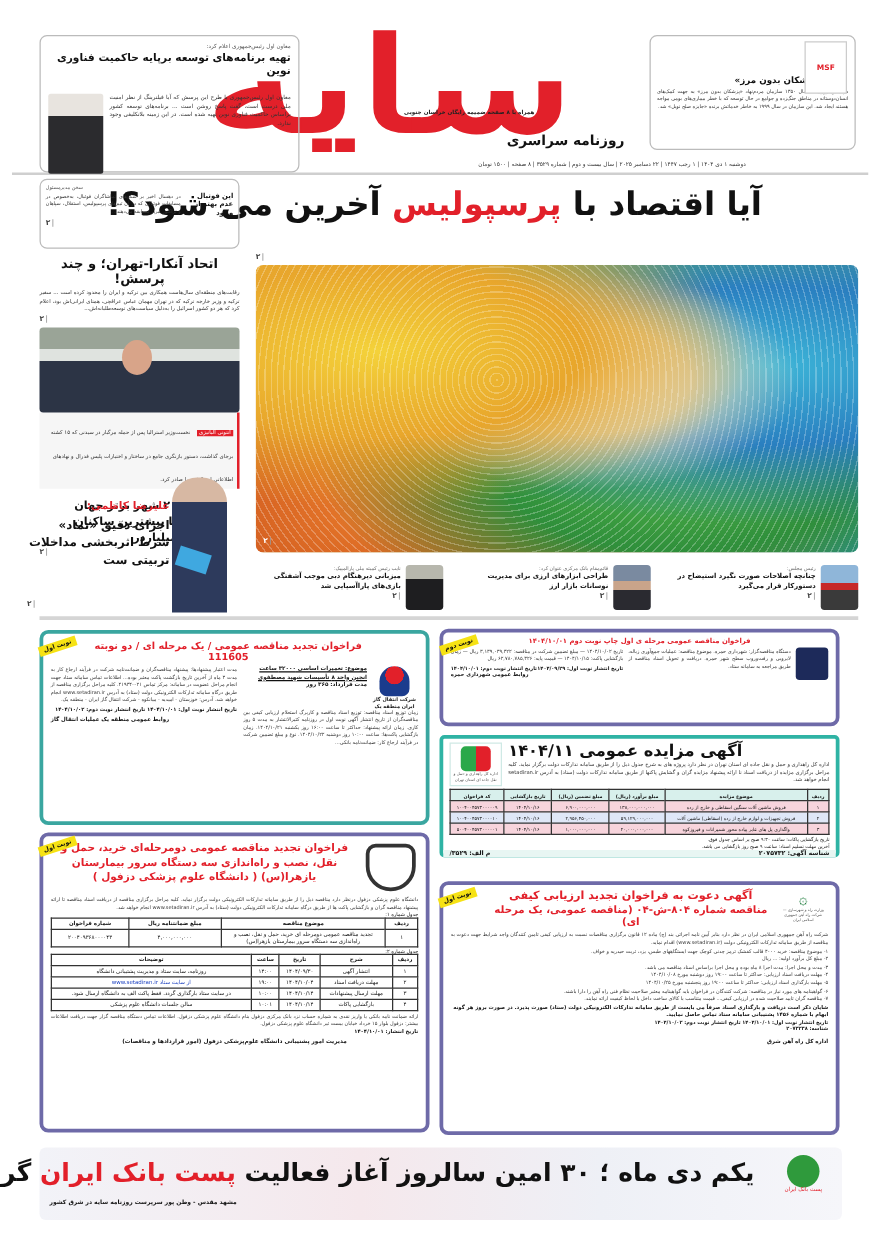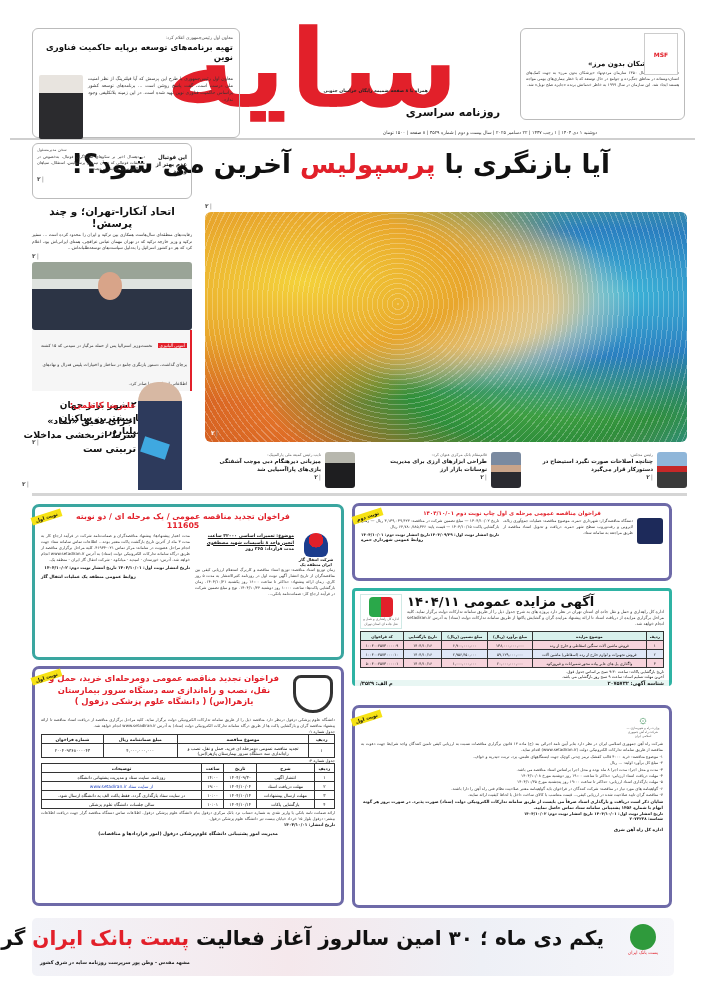--- a/index.html
+++ b/index.html
@@ -40,21 +40,21 @@
 
 <div class="abs box" style="left:520px;top:28px;width:165px;height:92px;padding:5px">
   <div class="abs" style="right:6px;top:4px;width:34px;height:42px;border:1px solid #ccc;background:#fff;display:flex;align-items:center;justify-content:center">
     <span style="font-size:6px;font-weight:bold;color:#e2202a">MSF</span>
   </div>
   <div style="font-size:7px;font-weight:bold;margin-top:26px;text-align:right;padding-right:2px">ایجاد «پزشکان بدون مرز»</div>
   <div class="small" style="font-size:4px;line-height:6px;margin-top:2px">در چنین روزی به سال ۱۳۵۰ سازمان مردم‌نهاد «پزشکان بدون مرز» به جهت کمک‌های انسان‌دوستانه در مناطق جنگ‌زده و جوامع در حال توسعه که با خطر بیماری‌های بومی مواجه هستند ایجاد شد. این سازمان در سال ۱۹۹۹ به خاطر خدماتش برنده «جایزه صلح نوبل» شد.</div>
 </div>
 
 <div class="abs" style="left:250px;top:148px;width:360px;text-align:center;font-size:26px;font-weight:bold;line-height:32px;white-space:nowrap">
-  <span>آیا بازنگری با</span>
+  <span>آیا اقتصاد با</span>
   <span class="red">پرسپولیس</span>
   <span>آخرین می شود؟!</span>
 </div>
 <div class="abs pg" style="left:205px;top:202px">۲</div>
 
 <div class="abs" style="left:205px;top:212px;width:482px;height:230px;border-radius:6px;overflow:hidden;
      background:
       radial-gradient(ellipse at 20% 30%,#f4d23a 0,#e8a62c 30%,transparent 55%),
       radial-gradient(ellipse at 55% 40%,#f3f1e6 0,#d7d3b6 22%,transparent 45%),
       radial-gradient(ellipse at 85% 35%,#3db6d8 0,#2a7fc0 30%,transparent 60%),
@@ -291,20 +291,24 @@
   <div style="font-size:4.6px;font-weight:bold;text-align:center;margin-top:4px">مدیریت امور پشتیبانی دانشگاه علوم‌پزشکی دزفول (امور قراردادها و مناقصات)</div>
 </div>
 
 <div class="abs frame-purple" style="left:352px;top:705px;width:320px;height:203px;padding:4px 6px">
   <div class="tag" style="left:-4px;top:6px">نوبت اول</div>
   <div style="display:flex;gap:4px">
     <div style="width:40px;text-align:center">
       <div style="font-size:12px;color:#1a7a3a">۞</div>
       <div style="font-size:3px;line-height:4px;color:#555">وزارت راه و شهرسازی — شرکت راه آهن جمهوری اسلامی ایران</div>
     </div>
+    <div style="flex:1;text-align:center;padding-left:30px">
+      <div class="red" style="font-size:9px;font-weight:bold">آگهی دعوت به فراخوان تجدید ارزیابی کیفی</div>
+      <div class="red" style="font-size:8.2px;font-weight:bold">مناقصه شماره ۸۰۴-ش-۰۴ (مناقصه عمومی، یک مرحله ای)</div>
+    </div>
   </div>
   <div class="small" style="font-size:4px;line-height:6.4px;margin-top:3px">شرکت راه آهن جمهوری اسلامی ایران در نظر دارد بنابر آیین نامه اجرائی بند (ج) ماده ۱۲ قانون برگزاری مناقصات نسبت به ارزیابی کیفی تامین کنندگان واجد شرایط جهت دعوت به مناقصه از طریق سامانه تدارکات الکترونیکی دولت (www.setadiran.ir) اقدام نماید.</div>
   <div class="small" style="font-size:4px;line-height:6.4px">۱- موضوع مناقصه: خرید ۴۰۰۰ قالب کفشک ترمز چدنی کوچک جهت ایستگاههای طبس، یزد، تربت حیدریه و خواف.</div>
   <div class="small" style="font-size:4px;line-height:6.4px">۲- مبلغ کل برآورد اولیه: ... ریال</div>
   <div class="small" style="font-size:4px;line-height:6.4px">۳- مدت و محل اجرا: مدت اجرا ۸ ماه بوده و محل اجرا براساس اسناد مناقصه می باشد.</div>
   <div class="small" style="font-size:4px;line-height:6.4px">۴- مهلت دریافت اسناد ارزیابی: حداکثر تا ساعت ۱۹:۰۰ روز دوشنبه مورخ ۱۴۰۴/۱۰/۰۸</div>
   <div class="small" style="font-size:4px;line-height:6.4px">۵- مهلت بارگذاری اسناد ارزیابی: حداکثر تا ساعت ۱۹:۰۰ روز پنجشنبه مورخ ۱۴۰۴/۱۰/۲۵</div>
   <div class="small" style="font-size:4px;line-height:6.4px">۶- گواهینامه های مورد نیاز در مناقصه: شرکت کنندگان در فراخوان باید گواهینامه معتبر صلاحیت نظام فنی راه آهن را دارا باشند.</div>
   <div class="small" style="font-size:4px;line-height:6.4px">۷- مناقصه گران تایید صلاحیت شده در ارزیابی کیفی... قیمت متناسب با کالای ساخت داخل با لحاظ کیفیت ارائه نمایند.</div>
   <div style="font-size:4.2px;font-weight:bold;line-height:6.4px">شایان ذکر است دریافت و بارگذاری اسناد صرفاً می بایست از طریق سامانه تدارکات الکترونیکی دولت (ستاد) صورت پذیرد. در صورت بروز هر گونه ابهام با شماره ۱۴۵۶ پشتیبانی سامانه ستاد تماس حاصل نمایید.</div>

